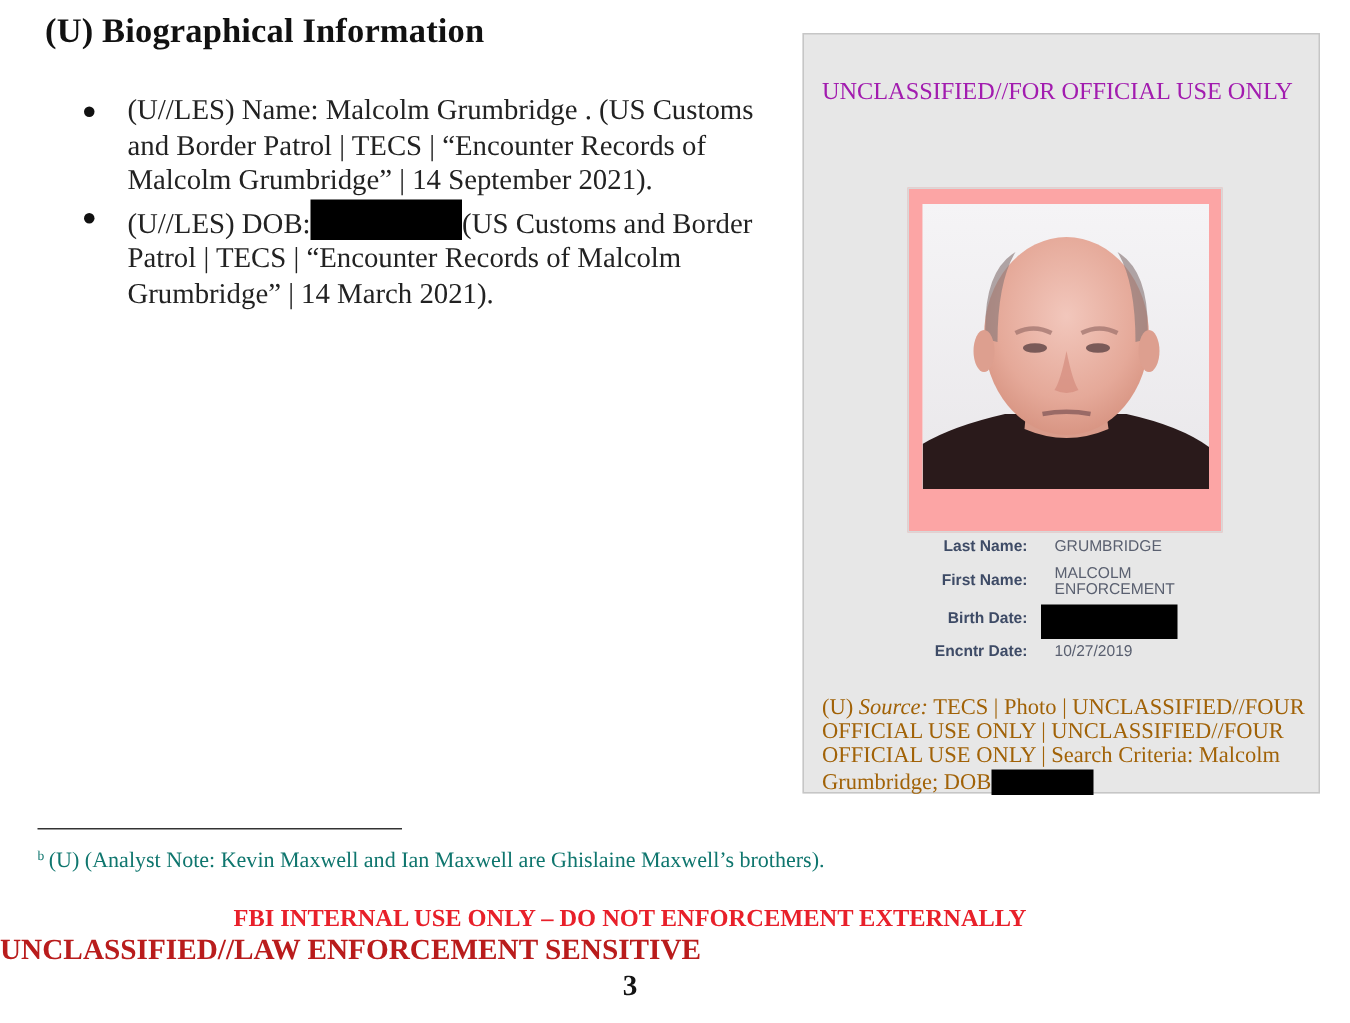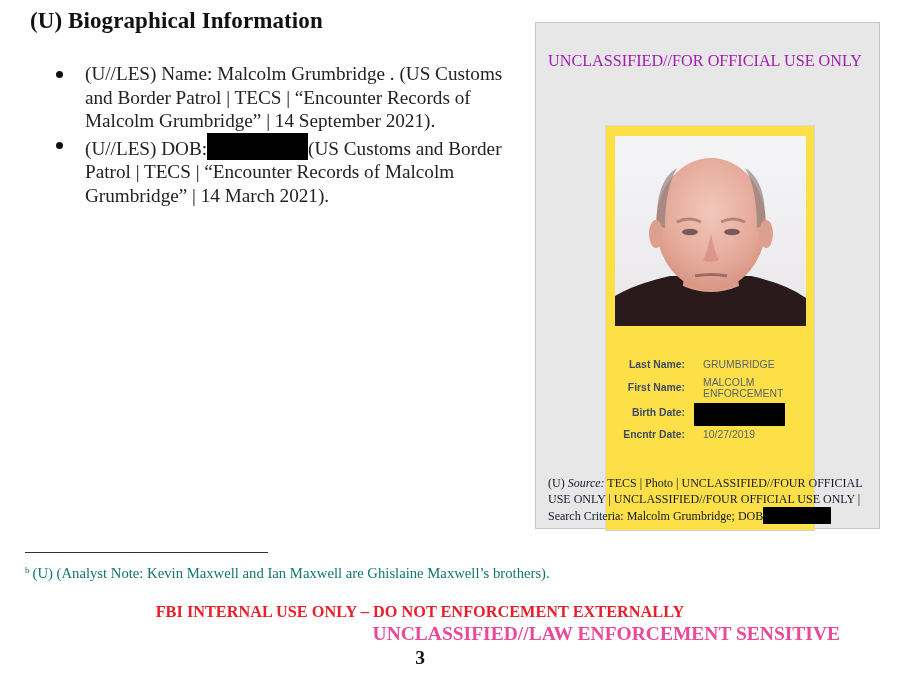--- a/index.html
+++ b/index.html
@@ -39,55 +39,55 @@
     left: 12px; top: 2px; width: 320px;
     font-size: 16.2px; line-height: 19px; color: #a21caf; margin-top: 27px;
   }
   .sb-title {
     left: 12px; top: 62px;
     font-size: 16.2px; font-weight: bold; color: #1f1f1f;
   }
 
   
   .card {
-    left: 69px; top: 102px; width: 210px; height: 406px;
-    background: #fde047; border: 1px solid #d8d8d8; box-sizing: border-box;
+    left: 69px; top: 102px; width: 210px; height: 230px;
+    background: #fca5a5; border: 1px solid #d8d8d8; box-sizing: border-box;
   }
   .photo {
     left: 9px; top: 10px; width: 191px; height: 190px;
     background: #f2f1f2; overflow: hidden;
   }
   .card-row { position: absolute; left: 0; width: 208px; font-family: "Liberation Sans", "DejaVu Sans", sans-serif; }
   .card-label {
     position: absolute; right: 129px; text-align: right;
     font-size: 10.4px; font-weight: bold; color: #3e4b66; white-space: nowrap;
   }
   .card-value {
     position: absolute; left: 97px;
     font-size: 10.4px; line-height: 11.5px; color: #5a6070; white-space: nowrap;
   }
 
   .sb-source {
-    left: 12px; top: 452px; width: 325px;
-    font-size: 12px; line-height: 16.2px; color: #0f172a;
+    left: 12px; top: 441px; width: 325px;
+    font-size: 15px; line-height: 16.2px; color: #a16207;
   }
 
   
   .fn-rule { left: 25px; top: 552px; width: 243px; height: 1px; background: #333; }
   .footnote { left: 25px; top: 565px; font-size: 14.7px; color: #0f766e; }
   .fn-mark { font-size: 9px; vertical-align: 5px; margin-right: 3px; }
 
   
   .footer-red {
     left: 0; width: 840px; top: 602px; text-align: center;
     font-size: 16.3px; font-weight: bold; color: #e8202a;
   }
   .footer-class {
-    left: 0; width: 840px; top: 623px; text-align: right;
-    font-size: 19.5px; font-weight: bold; color: #ec4899;
+    left: 0; width: 840px; top: 623px; text-align: left;
+    font-size: 19.5px; font-weight: bold; color: #b91c1c;
   }
   .footer-page {
     left: 0; width: 840px; top: 647px; text-align: center;
     font-size: 19.5px; font-weight: bold; color: #141414;
   }
 </style>
 </head>
 <body>
 
 <div class="abs section-title">(U) Biographical Information</div>

